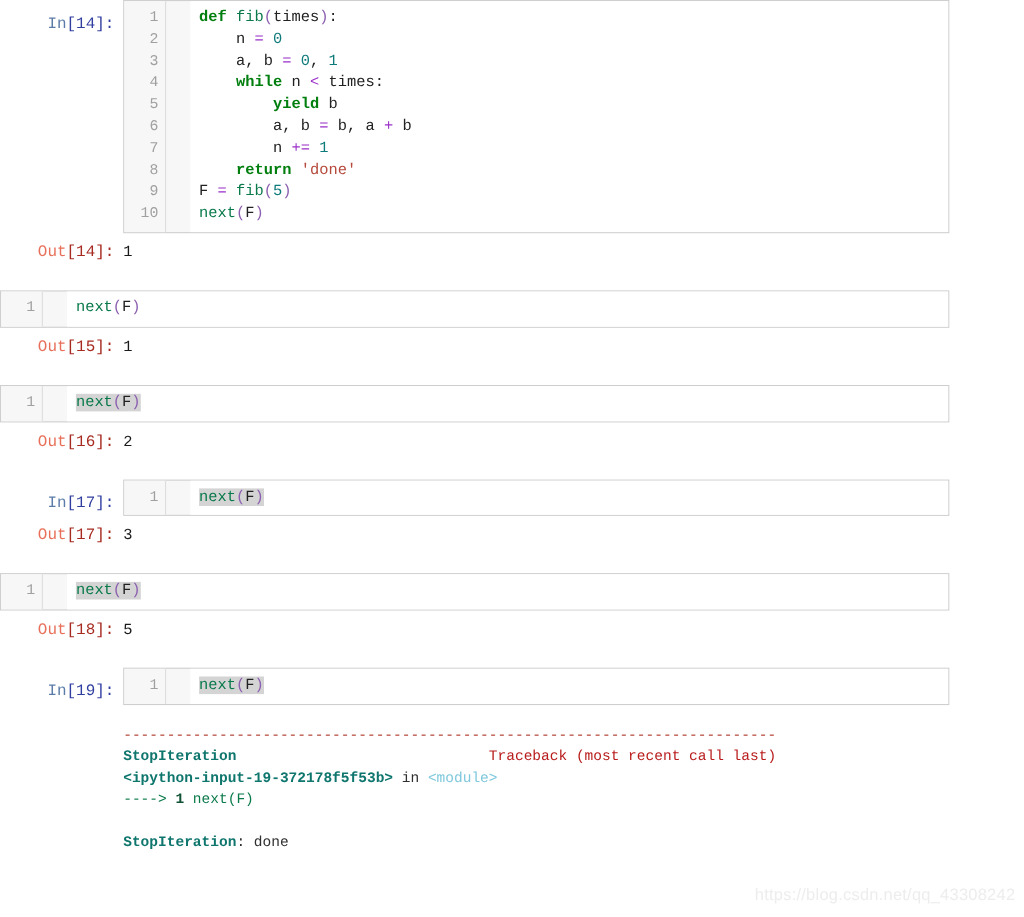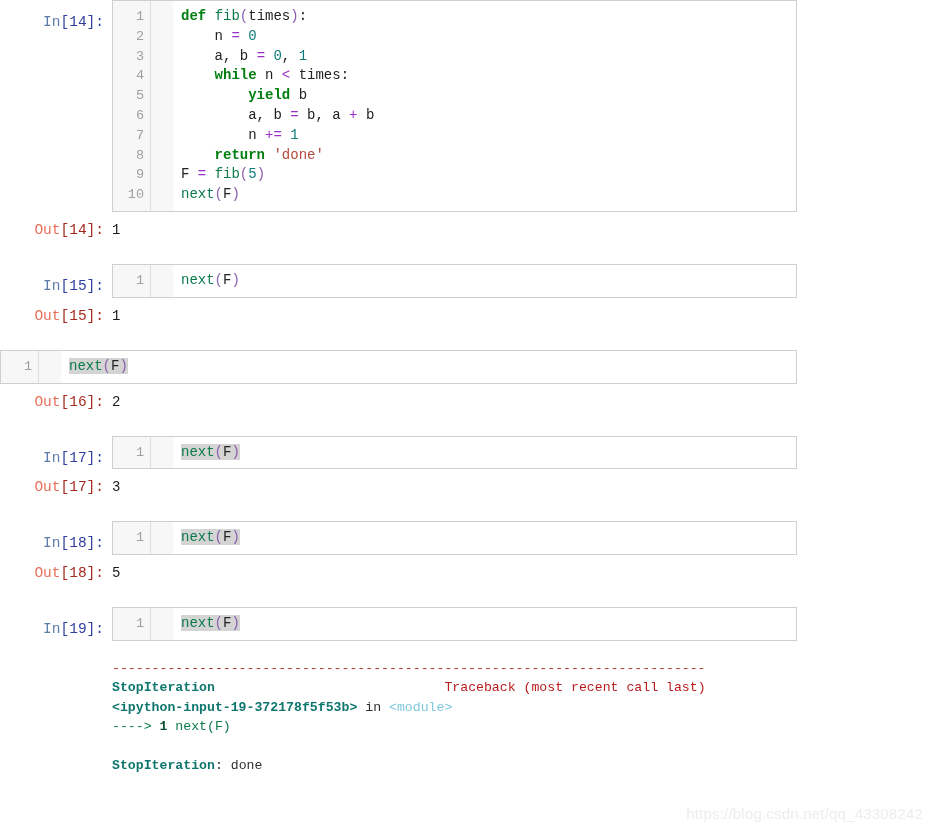--- a/index.html
+++ b/index.html
@@ -18,21 +18,21 @@
   .notebook {
     position: relative;
     width: 931px;
     height: 834px;
   }
 
   
   .cell-row {
     display: flex;
     align-items: flex-start;
-    width: 797px;
+    width: 863px;
   }
 
   .prompt {
     width: 112px;
     min-width: 112px;
     text-align: right;
     padding-right: 8px;
     box-sizing: border-box;
     font-family: "Liberation Mono", "DejaVu Sans Mono", monospace;
     font-size: 14.5px;
@@ -180,21 +180,20 @@
   </div>
   <div class="gap-sm"></div>
   <div class="cell-row">
     <div class="prompt out"><span>Out</span><span class="brk">[14]:</span></div>
     <div class="output-area">1</div>
   </div>
 
   <div class="gap-lg"></div>
 
   <div class="cell-row">
-    <div class="prompt in"><span>In</span><span class="brk">[15]:</span></div>
     <div class="input-area">
       <div class="gutter">1</div>
       <div class="code"><span class="fn">next</span><span class="pn">(</span><span class="id">F</span><span class="pn">)</span></div>
     </div>
   </div>
   <div class="gap-sm"></div>
   <div class="cell-row">
     <div class="prompt out"><span>Out</span><span class="brk">[15]:</span></div>
     <div class="output-area">1</div>
   </div>
@@ -224,21 +223,20 @@
   </div>
   <div class="gap-sm"></div>
   <div class="cell-row">
     <div class="prompt out"><span>Out</span><span class="brk">[17]:</span></div>
     <div class="output-area">3</div>
   </div>
 
   <div class="gap-lg"></div>
 
   <div class="cell-row">
-    <div class="prompt in"><span>In</span><span class="brk">[18]:</span></div>
     <div class="input-area">
       <div class="gutter">1</div>
       <div class="code"><span class="sel"><span class="fn">next</span><span class="pn">(</span><span class="id">F</span><span class="pn">)</span></span></div>
     </div>
   </div>
   <div class="gap-sm"></div>
   <div class="cell-row">
     <div class="prompt out"><span>Out</span><span class="brk">[18]:</span></div>
     <div class="output-area">5</div>
   </div>

